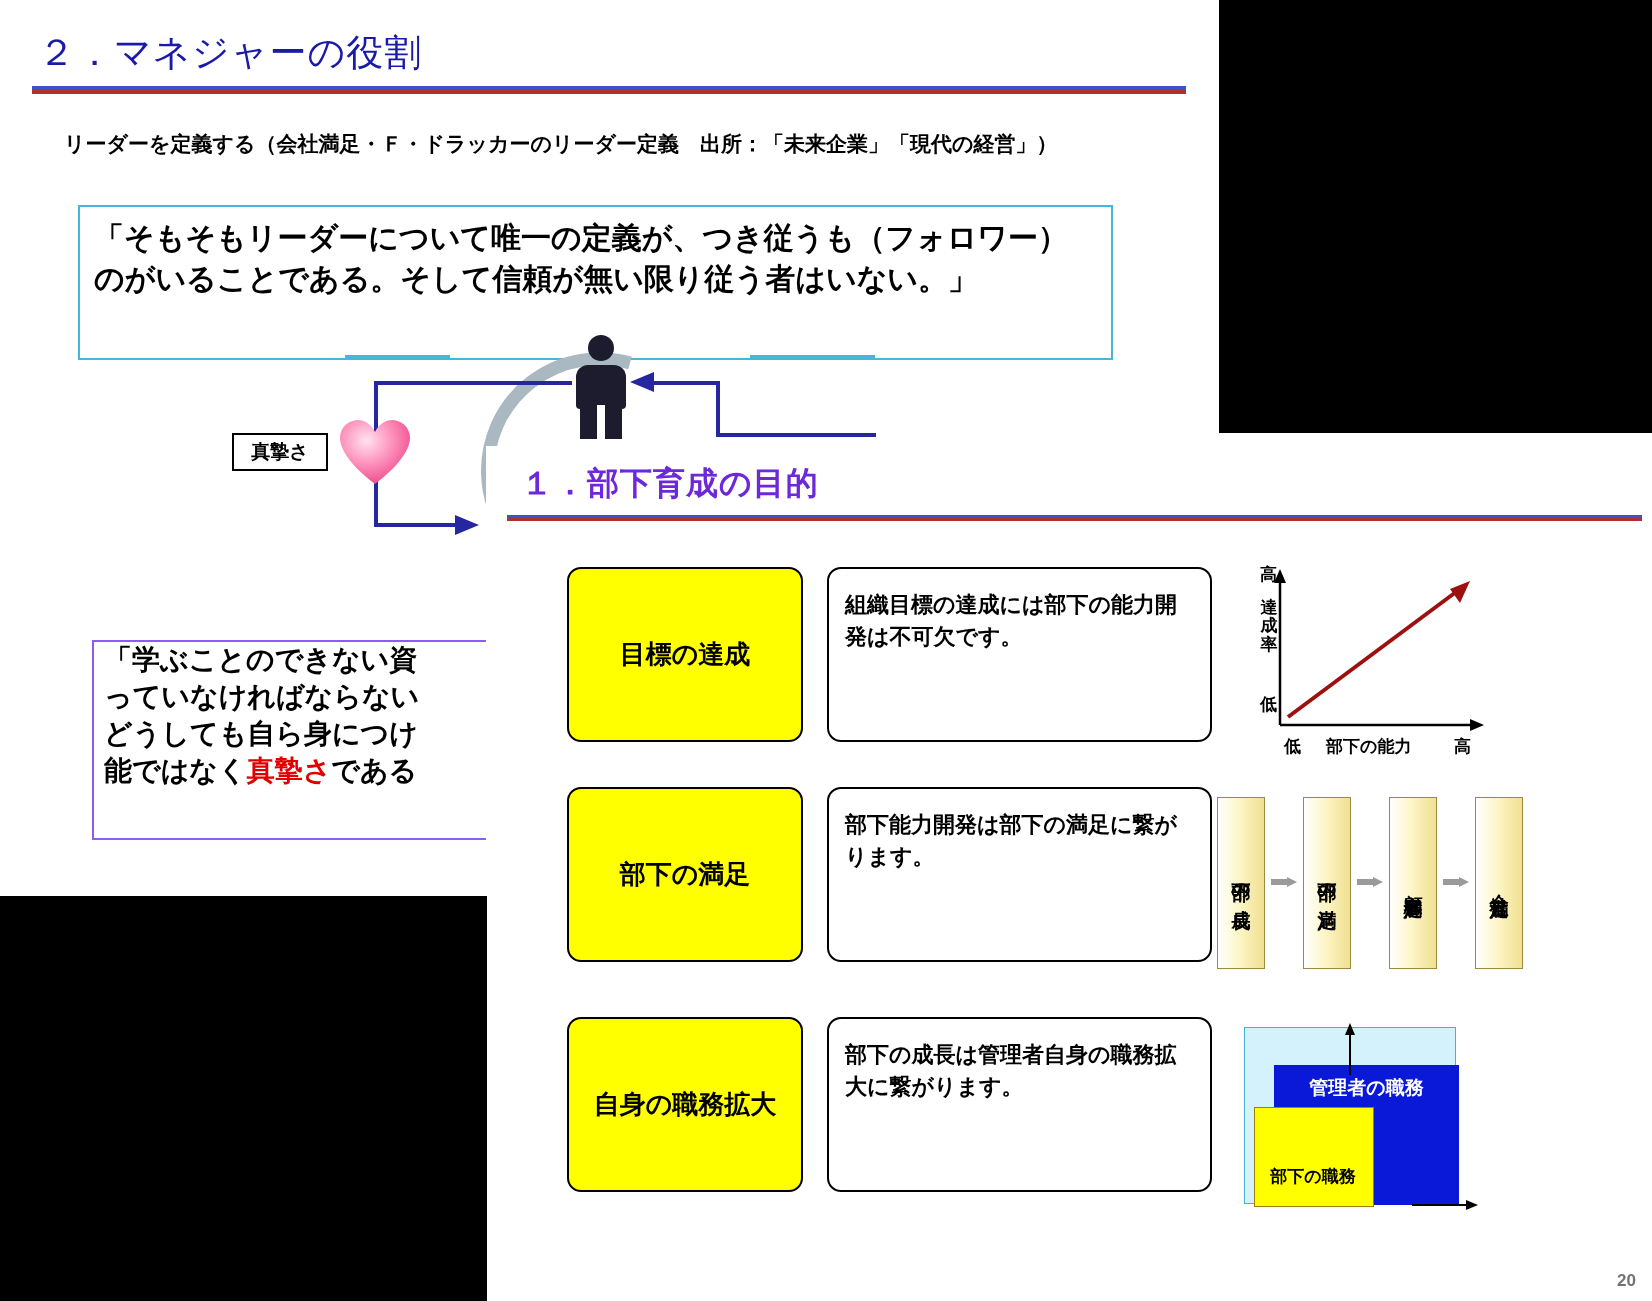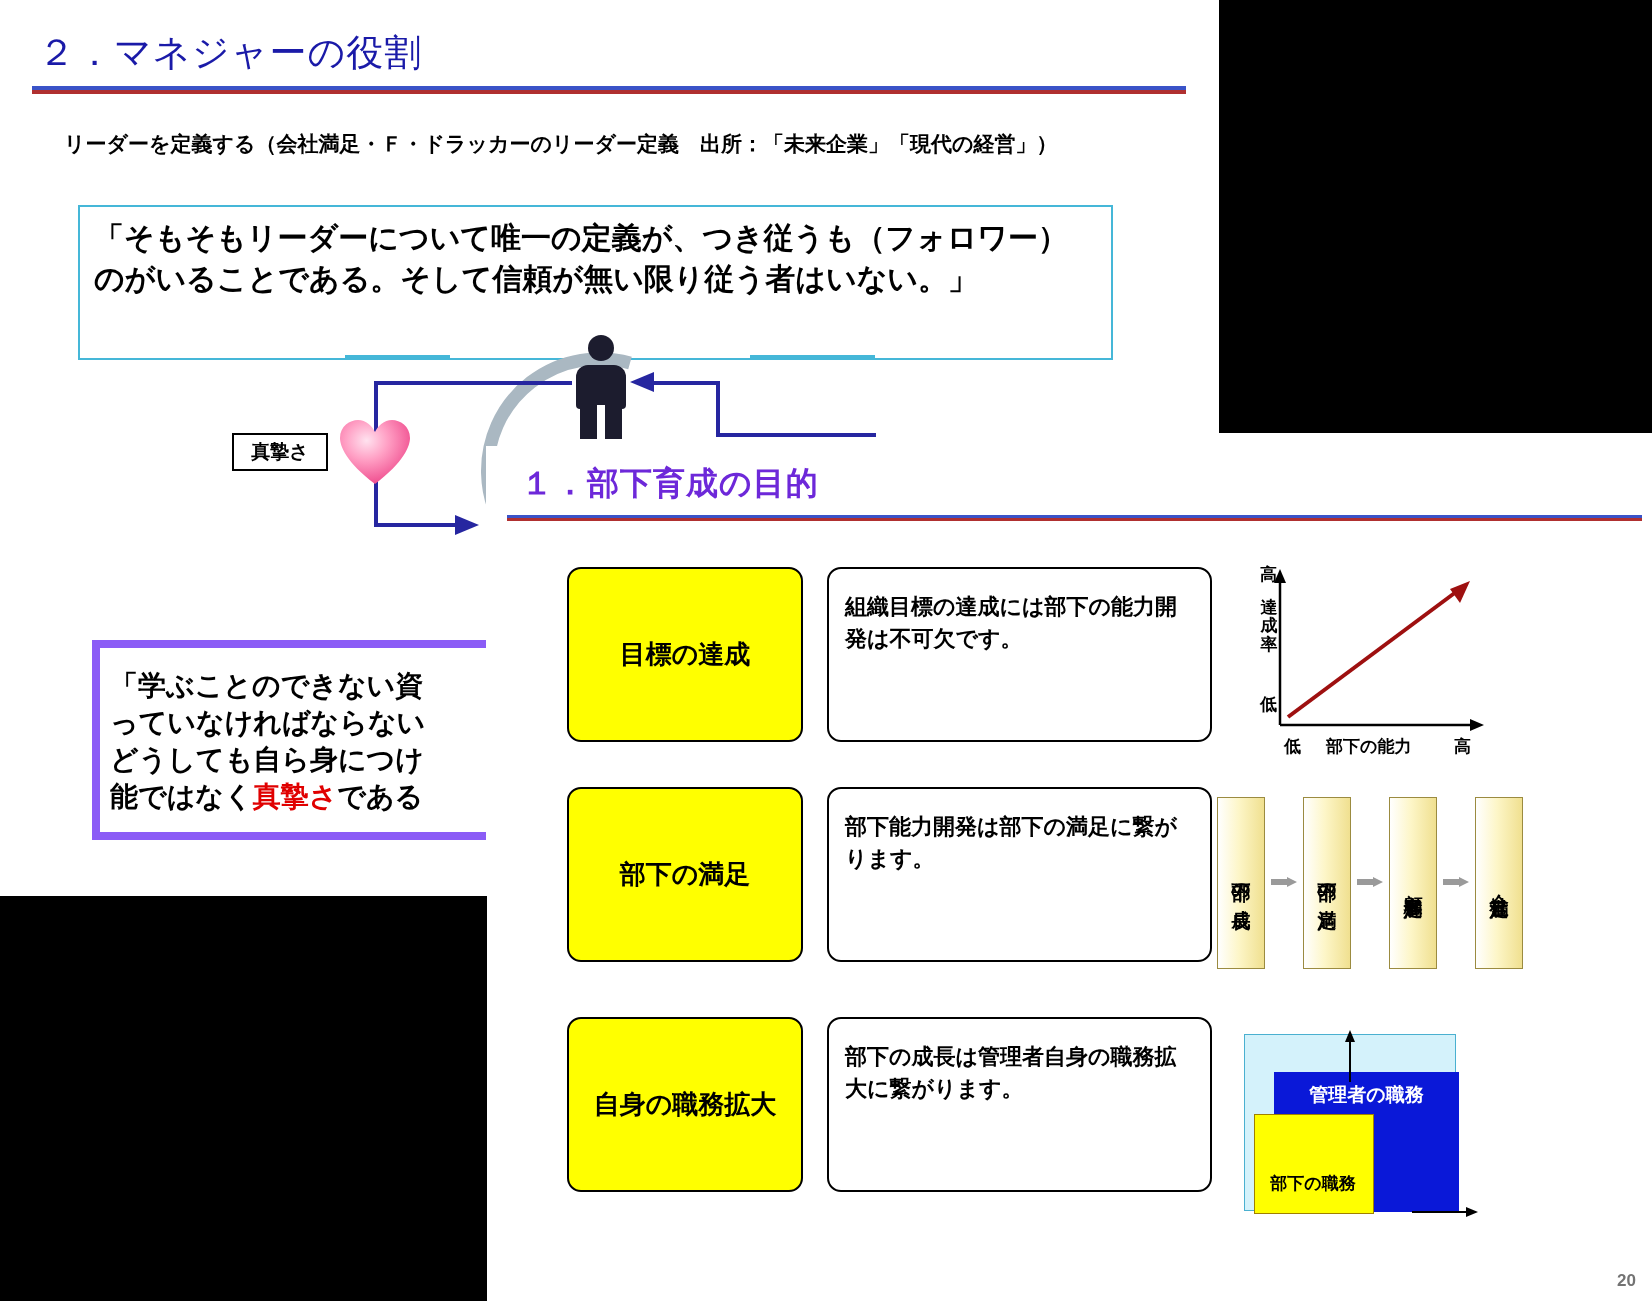--- a/index.html
+++ b/index.html
@@ -138,23 +138,23 @@
     position: absolute;
     left: 338px; top: 418px;
     width: 74px; height: 70px;
   }
 
   .quote-box2 {
     position: absolute;
     left: 92px; top: 640px;
     width: 430px;
     height: 200px;
-    border: 8px solid #8b5cf6;
+    border: 2px solid #8b5cf6;
     box-sizing: border-box;
-    padding: 20px 10px 0 10px;
+    padding: 0 10px 0 10px;
     font-size: 28px;
     font-weight: bold;
     line-height: 1.32;
     color: #000000;
     white-space: nowrap;
     overflow: hidden;
   }
   .quote-box2 .hl { color: #e00000; }
 
   
@@ -226,20 +226,21 @@
     height: 175px;
     background: #ffffff;
     border: 2px solid #000000;
     border-radius: 14px;
     box-sizing: border-box;
     padding: 22px 16px;
     font-size: 22px;
     font-weight: bold;
     line-height: 1.45;
     color: #000000;
+    font-family: Liberation Mono, monospace;
   }
 
   
   #chart {
     position: absolute;
     left: 735px; top: 0px;
     width: 300px; height: 200px;
   }
   .axis-label {
     position: absolute;
@@ -285,21 +286,21 @@
   }
   .chain-arrow {
     position: absolute;
     top: 80px;
     width: 26px; height: 10px;
   }
 
   
   #nested {
     position: absolute;
-    left: 745px; top: 7px;
+    left: 745px; top: 0px;
     width: 300px; height: 205px;
   }
   #nested .outer {
     position: absolute;
     left: 12px; top: 10px;
     width: 210px; height: 175px;
     background: #d4f2fb;
     border: 1px solid #4ab0d0;
   }
   #nested .mid {

